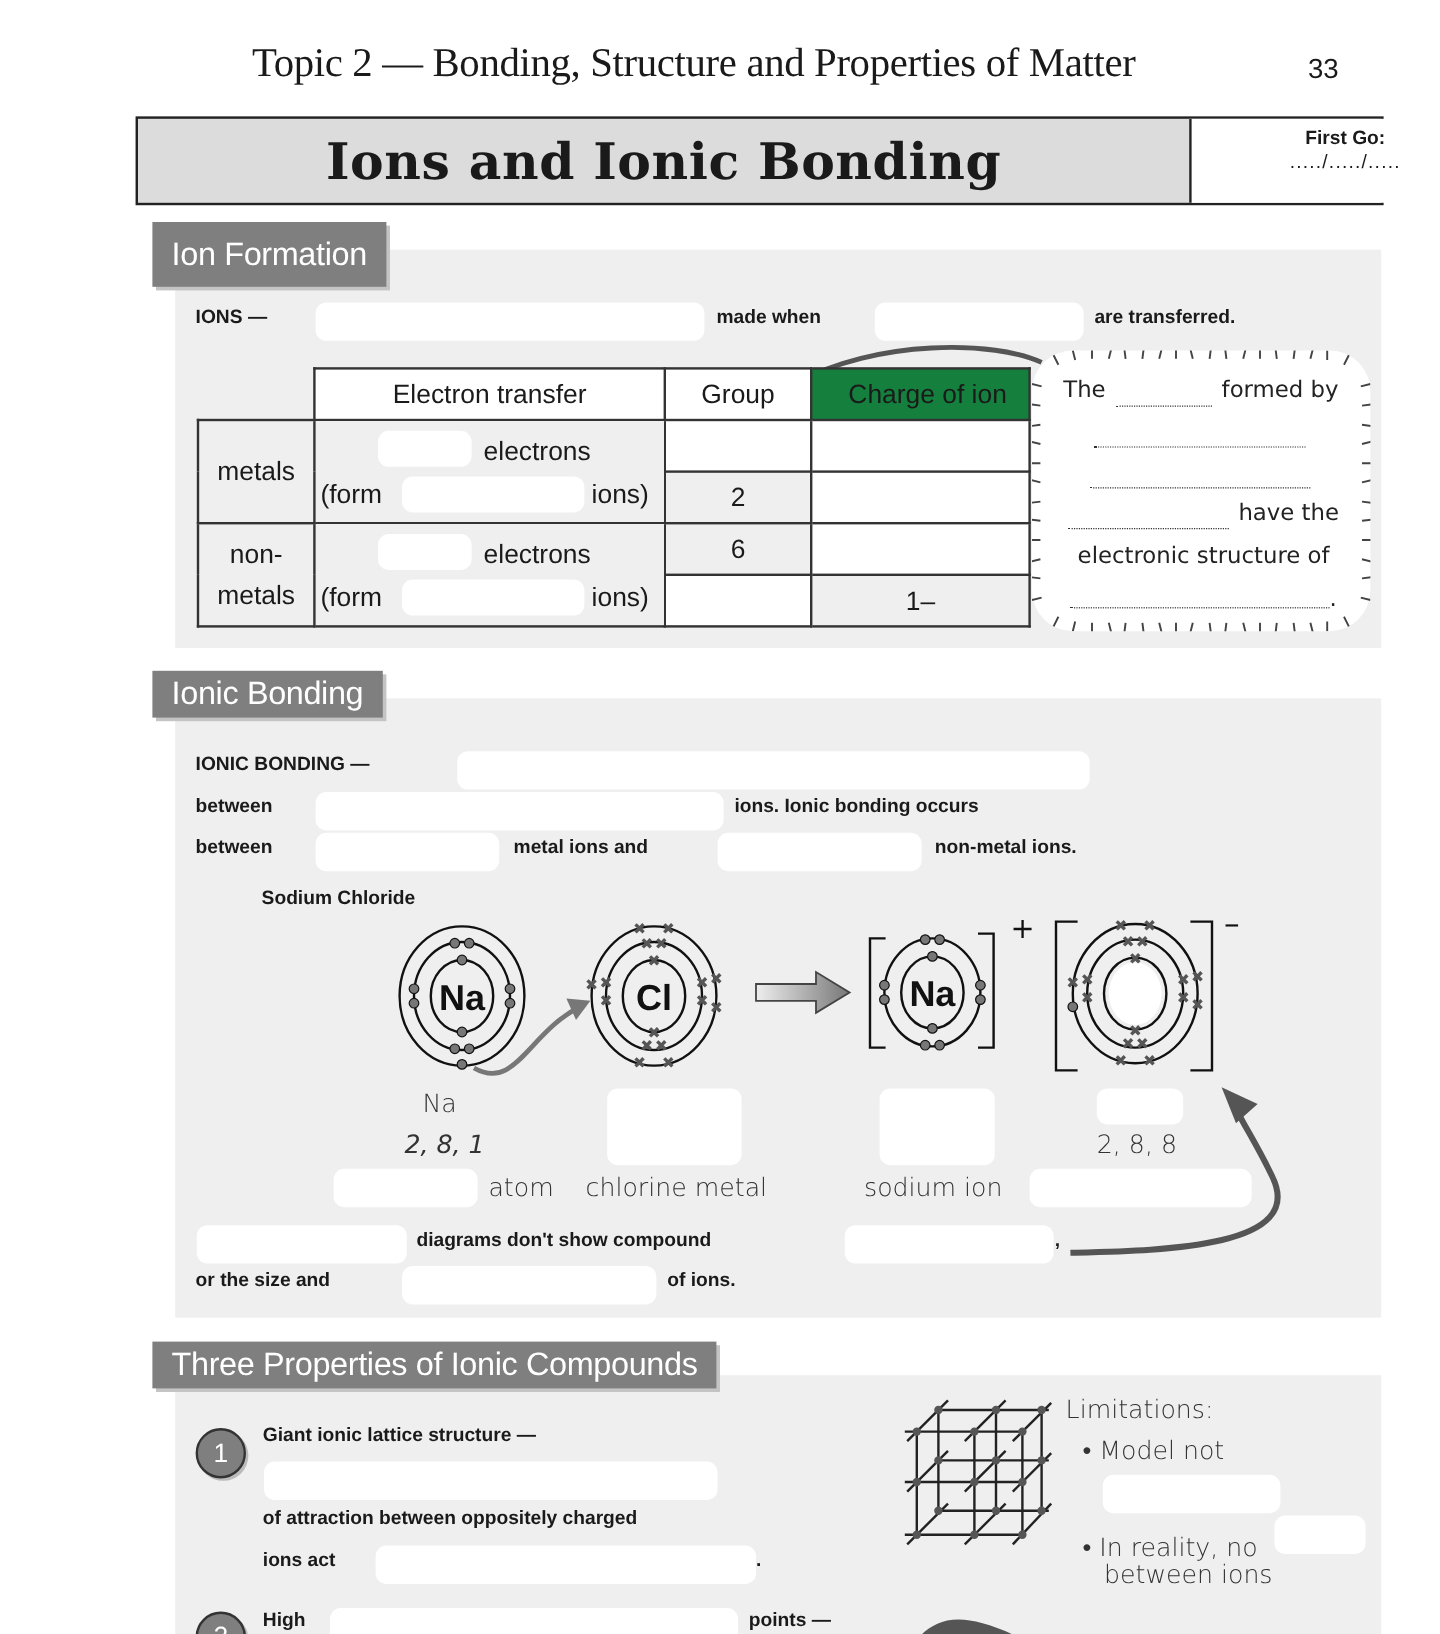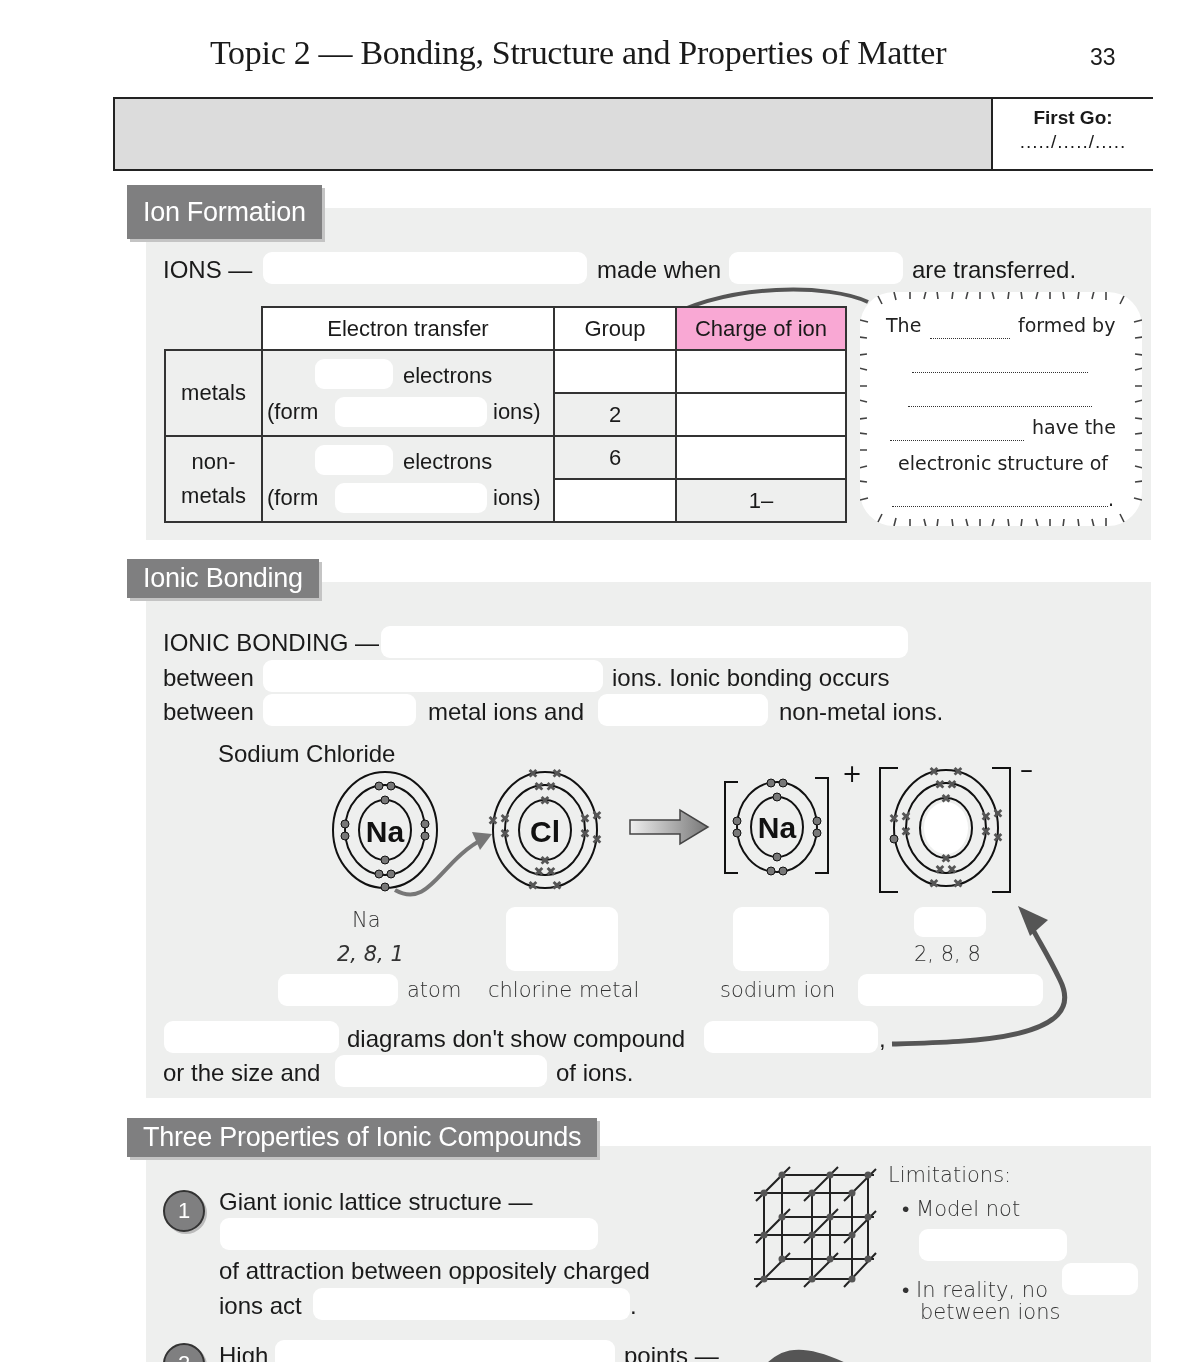--- a/index.html
+++ b/index.html
@@ -4,41 +4,42 @@
 <style>
   html, body { margin: 0; padding: 0; background: #ffffff; }
   body { width: 1200px; height: 1362px; position: relative; overflow: hidden; font-family: "Liberation Sans", sans-serif; color: #1a1a1a; }
   .abs { position: absolute; }
   .hand { font-family: "Liberation Sans Narrow", "Liberation Sans", sans-serif; }
   .blank { position: absolute; background: #ffffff; border-radius: 9px; }
   .topic { left: 210px; top: 34px; font-family: "Liberation Serif", serif; font-size: 34px; letter-spacing: -0.3px; color: #1a1a1a; }
   .pagenum { left: 1090px; top: 44px; font-family: "Liberation Sans", sans-serif; font-size: 23px; }
   .titlebar { left: 113px; top: 97px; width: 1036px; height: 70px; border: 2px solid #222; background: #dcdcdc; }
   .title { left: 0; top: 0; width: 876px; height: 70px; display: flex; align-items: center; justify-content: center; font-family: "DejaVu Serif", serif; font-weight: bold; font-size: 42px; letter-spacing: 0.5px; }
-  .firstgo { left: 876px; top: 0; width: 160px; height: 70px; background: #fff; border-left: 2px solid #222; text-align: center; font-size: 19px; font-weight: bold; }
+  .firstgo { left: 876px; top: 0; width: 160px; height: 70px; background: #fff; border-left: 2px solid #222; text-align: center; font-size: 16px; font-weight: bold; padding-left: 48px; }
   .firstgo .fg-l { margin-top: 8px; }
   .firstgo .fg-d { font-weight: normal; margin-top: 2px; letter-spacing: 1px; }
   .panel { background: #eeefee; }
   .sechead { background: #7f7f80; color: #fff; font-size: 27px; padding: 0 16px; height: 39px; display: flex; align-items: center; box-shadow: 3px 3px 0 #c4c4c4; letter-spacing: -0.3px; }
-  .txt { font-size: 24px; white-space: nowrap; }
+  .txt { font-size: 16px; white-space: nowrap; font-weight: bold; }
   table.ion { border-collapse: collapse; position: absolute; left: 164px; top: 306px; font-size: 22px; }
   table.ion td { border: 2px solid #333; padding: 0; height: 41px; text-align: center; vertical-align: middle; }
   .starbox { left: 860px; top: 292px; width: 282px; height: 234px; background: #fff; border-radius: 34px; }
   .starbox .inner { position: absolute; left: 0; top: 0; width: 282px; height: 234px; font-family: "DejaVu Sans", sans-serif; font-size: 19px; color: #222; }
   .dots { display: inline-block; border-bottom: 1px dotted #333; }
   .caption { font-family: "DejaVu Sans", sans-serif; font-size: 21px; font-weight: 300; color: #333; white-space: nowrap; }
   .num-circle { width: 38px; height: 38px; border-radius: 50%; background: #7f7f80; border: 2px solid #333; color: #fff; font-size: 22px; display: flex; align-items: center; justify-content: center; box-shadow: 2px 2px 0 #bbb; }
 </style>
 </head>
 <body>
 
 <div class="abs topic">Topic 2 — Bonding, Structure and Properties of Matter</div>
 <div class="abs pagenum">33</div>
 
 <div class="abs titlebar">
+  <div class="abs title">Ions and Ionic Bonding</div>
   <div class="abs firstgo">
     <div class="fg-l">First Go:</div>
     <div class="fg-d">...../...../.....</div>
   </div>
 </div>
 
 <div class="abs panel" style="left:146px; top:208px; width:1005px; height:332px;"></div>
 <div class="abs sechead" style="left:127px; top:185px; height:54px;">Ion Formation</div>
 
 <div class="abs txt hand" style="left:163px; top:256px;">IONS —</div>
@@ -51,21 +52,21 @@
   <path d="M228 20 C 190 2, 90 0, 22 38" fill="none" stroke="#555" stroke-width="4"></path>
   <path d="M12 46 L30 30 L34 44 Z" fill="#555"></path>
 </svg>
 
 <table class="ion">
   <tbody>
       <tr>
     <td style="border:none; width:96px; background:transparent;"></td>
     <td style="width:290px; background:#fff;">Electron transfer</td>
     <td style="width:120px; background:#fff;">Group</td>
-    <td style="width:168px; background:#f9a8d4;">Charge of ion</td>
+    <td style="width:168px; background:#15803d;padding-left:12px;">Charge of ion</td>
   </tr>
   <tr>
     <td rowspan="2" style="background:#eeefee;">metals</td>
     <td rowspan="2" style="background:#eeefee; position:relative; height:84px;">
       <div class="blank" style="left:52px; top:8px; width:78px; height:30px;"></div>
       <span class="abs" style="left:140px; top:12px;">electrons</span>
       <span class="abs" style="left:4px; top:48px;">(form</span>
       <div class="blank" style="left:72px; top:46px; width:152px; height:30px;"></div>
       <span class="abs" style="left:230px; top:48px;">ions)</span>
     </td>

